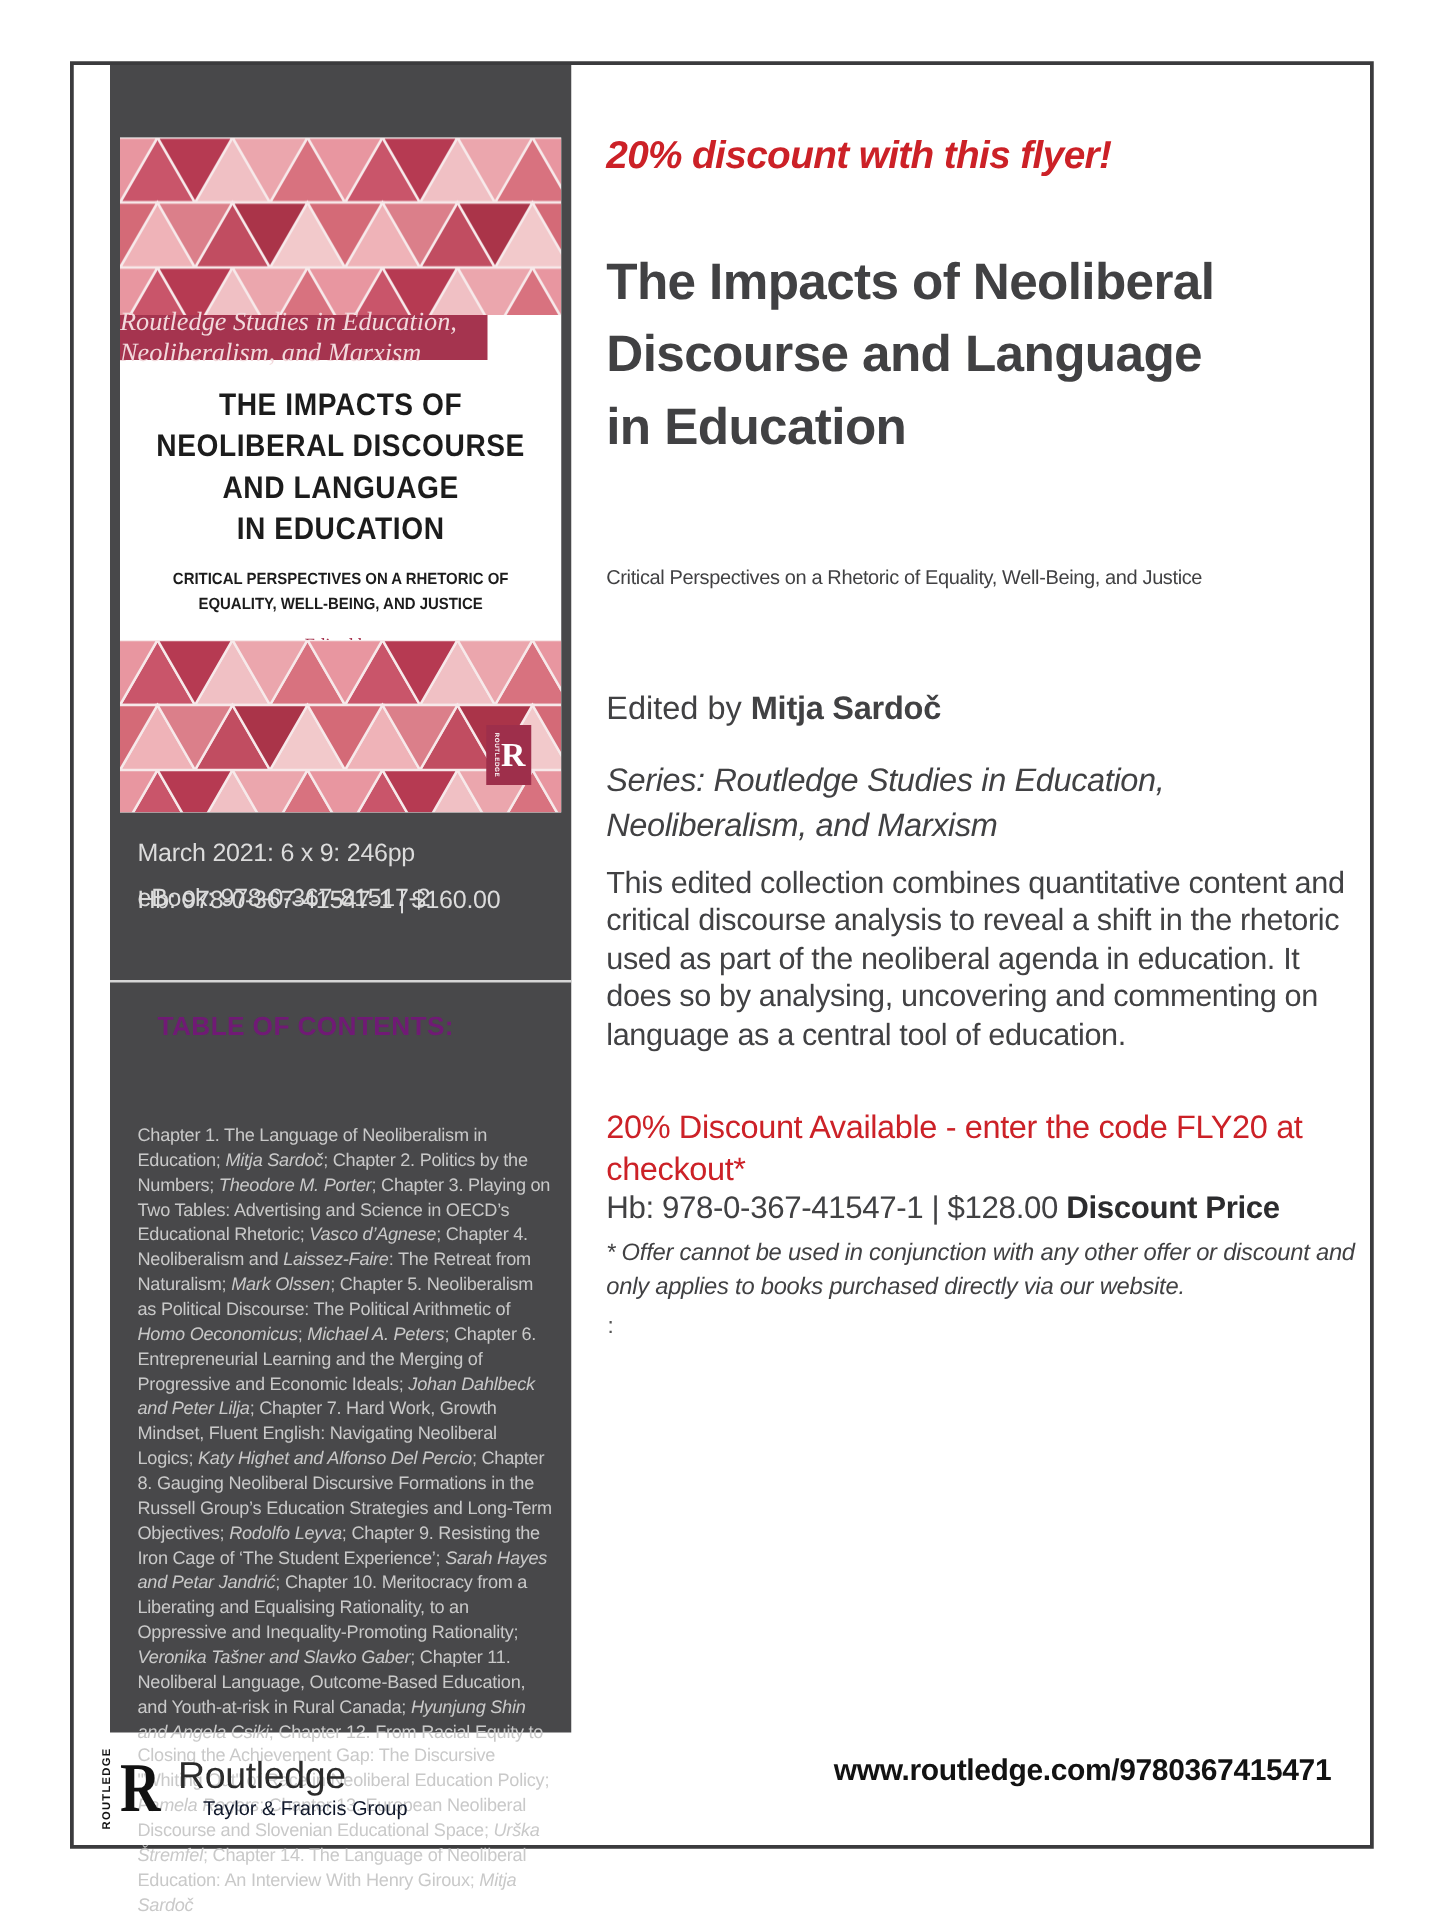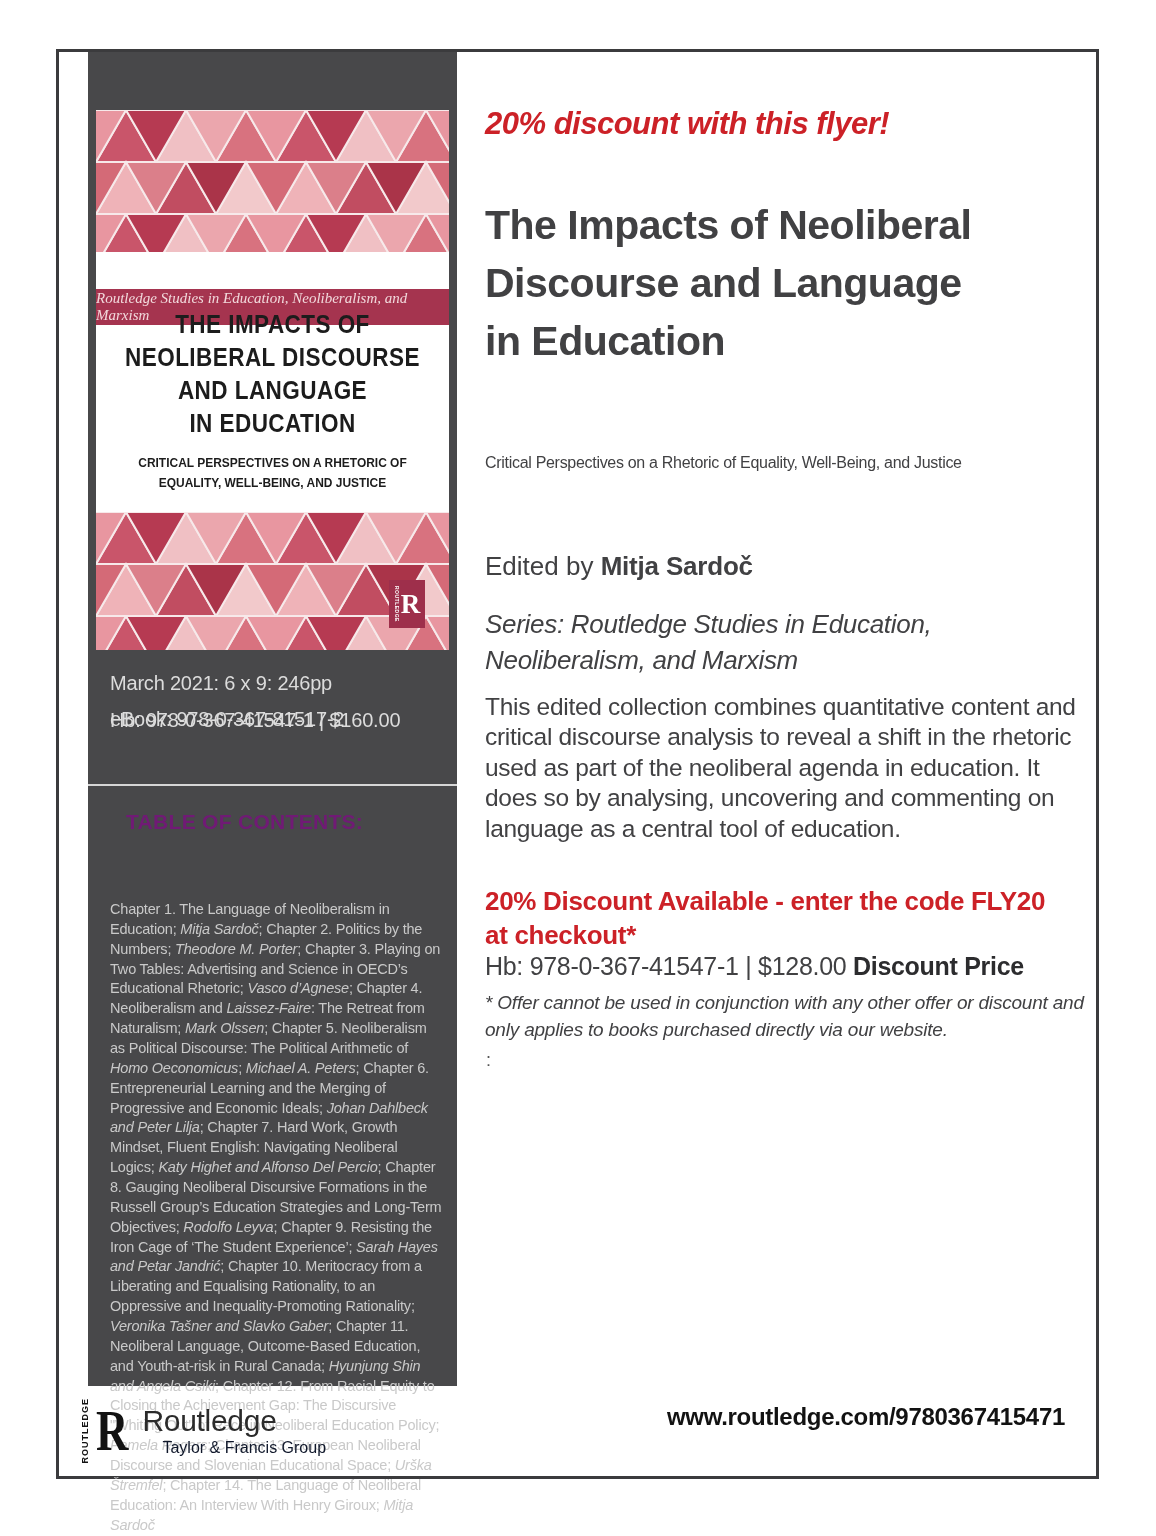--- a/index.html
+++ b/index.html
@@ -15,23 +15,23 @@
     position:absolute;left:88px;top:52px;width:369px;height:1334px;
     background:var(--sidebar,#48484a);
   }
   
   .cover{
     position:absolute;left:96px;top:110px;width:353px;height:540px;
     background:#ffffff;overflow:hidden;
   }
   .cover-band-top{position:absolute;left:0;top:0;width:353px;height:142px;}
   .cover-series{
-    position:absolute;left:0;top:142px;width:353px;height:36px;
+    position:absolute;left:0;top:142px;width:294px;height:36px;
     background:var(--crimson,#a5344f);display:flex;align-items:center;justify-content:center;
-    font-family:"Liberation Serif",serif;font-style:italic;font-size:15px;color:#f2d9dc;margin-top:37px;
+    font-family:"Liberation Serif",serif;font-style:italic;font-size:21px;color:#f2d9dc;
   }
   .cover-title-area{position:absolute;left:0;top:178px;width:353px;text-align:center;}
   .cover-title{
     margin-top:20px;font-size:25px;font-weight:bold;line-height:1.32;
     letter-spacing:.5px;color:#1c1c1c;transform:scaleX(.9);
   }
   .cover-subtitle{
     margin-top:13px;font-size:13px;font-weight:bold;line-height:1.5;
     color:#1c1c1c;transform:scaleX(.92);
   }
@@ -81,21 +81,21 @@
   .edited-line b{letter-spacing:-.2px;}
   .series-line{
     position:absolute;left:485px;top:607px;width:580px;font-size:26px;font-style:italic;
     line-height:1.38;color:#414143;letter-spacing:-.3px;
   }
   .book-description{
     position:absolute;left:485px;top:692px;width:612px;font-size:24.5px;
     line-height:1.24;color:#414143;letter-spacing:-.3px;
   }
   .discount-heading{
-    position:absolute;left:485px;top:884px;width:580px;font-size:26px;font-weight:bold;
+    position:absolute;left:485px;top:884px;width:580px;font-size:26px;font-weight:normal;
     line-height:1.32;color:var(--accent-red,#cc2127);letter-spacing:-.3px;
   }
   .price-line{position:absolute;left:485px;top:952px;font-size:25px;color:#414143;letter-spacing:-.3px;}
   .price-line b{color:#2c2c2e;}
   .offer-note{
     position:absolute;left:485px;top:990px;width:612px;font-size:19px;font-style:italic;
     line-height:1.4;color:#414143;letter-spacing:-.2px;
   }
   .stray-colon{position:absolute;left:486px;top:1050px;font-size:18px;color:#555;}
   

